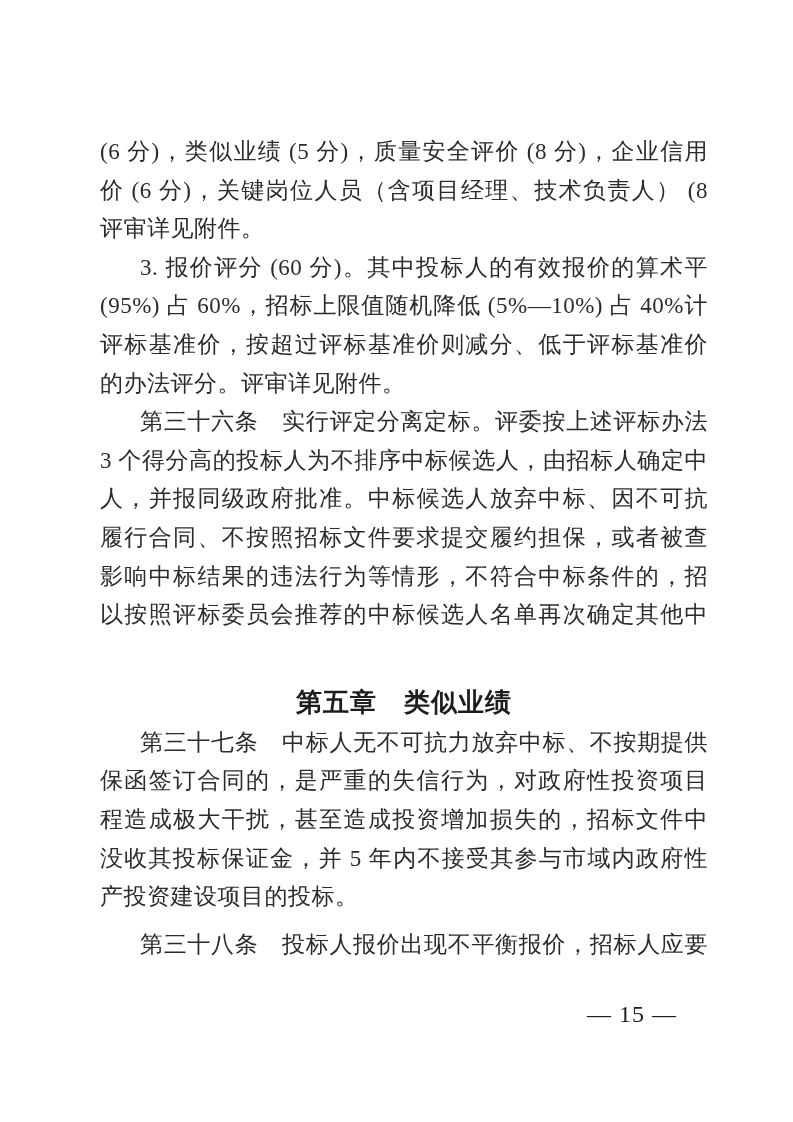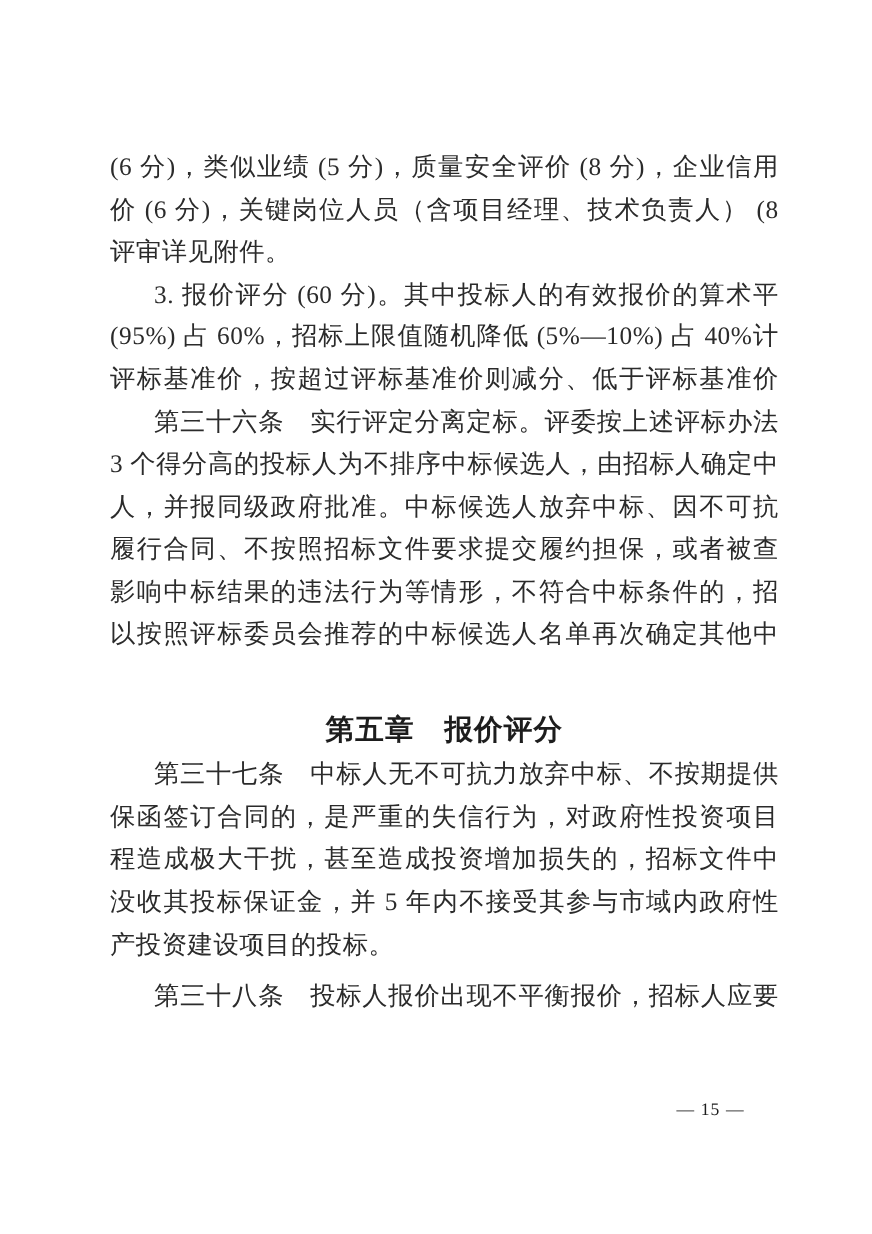--- a/index.html
+++ b/index.html
@@ -54,21 +54,21 @@
     font-size: 26px;
     letter-spacing: 1px;
     color: #1d1d1d;
   }
   .page-number {
     position: absolute;
     top: 1001px;
     left: 0;
     right: 116px;
     text-align: right;
-    font-size: 16px;
+    font-size: 24px;
     letter-spacing: 1px;
     color: #1d1d1d;
     font-family: "Liberation Serif", "DejaVu Serif", serif;
   }
 </style>
 </head>
 <body>
 
 <div class="page">
   <main class="text-col">
@@ -76,32 +76,33 @@
     <div class="para">
       <div class="line fill">(6 分)，类似业绩 (5 分)，质量安全评价 (8 分)，企业信用评</div>
       <div class="line fill">价 (6 分)，关键岗位人员（含项目经理、技术负责人） (8 分)。</div>
       <div class="line short">评审详见附件。</div>
     </div>
 
     <div class="para">
       <div class="line fill indent">3. 报价评分 (60 分)。其中投标人的有效报价的算术平均值</div>
       <div class="line fill">(95%) 占 60%，招标上限值随机降低 (5%—10%) 占 40%计算</div>
       <div class="line fill">评标基准价，按超过评标基准价则减分、低于评标基准价则加分</div>
+      <div class="line short">的办法评分。评审详见附件。</div>
     </div>
 
     <div class="para">
       <div class="line fill indent">第三十六条　实行评定分离定标。评委按上述评标办法推荐</div>
       <div class="line fill">3 个得分高的投标人为不排序中标候选人，由招标人确定中标</div>
       <div class="line fill">人，并报同级政府批准。中标候选人放弃中标、因不可抗力不能</div>
       <div class="line fill">履行合同、不按照招标文件要求提交履约担保，或者被查实存在</div>
       <div class="line fill">影响中标结果的违法行为等情形，不符合中标条件的，招标人可</div>
       <div class="line fill">以按照评标委员会推荐的中标候选人名单再次确定其他中标候选</div>
     </div>
 
-    <h2 class="chapter-heading">第五章　报价评分</h2>
+    <h2 class="chapter-heading">第五章　类似业绩</h2>
 
     <div class="para">
       <div class="line fill indent">第三十七条　中标人无不可抗力放弃中标、不按期提供履约</div>
       <div class="line fill">保函签订合同的，是严重的失信行为，对政府性投资项目建设进</div>
       <div class="line fill">程造成极大干扰，甚至造成投资增加损失的，招标文件中应约定</div>
       <div class="line fill">没收其投标保证金，并 5 年内不接受其参与市域内政府性固定资</div>
       <div class="line short">产投资建设项目的投标。</div>
     </div>
 
     <div class="para gap-before">

